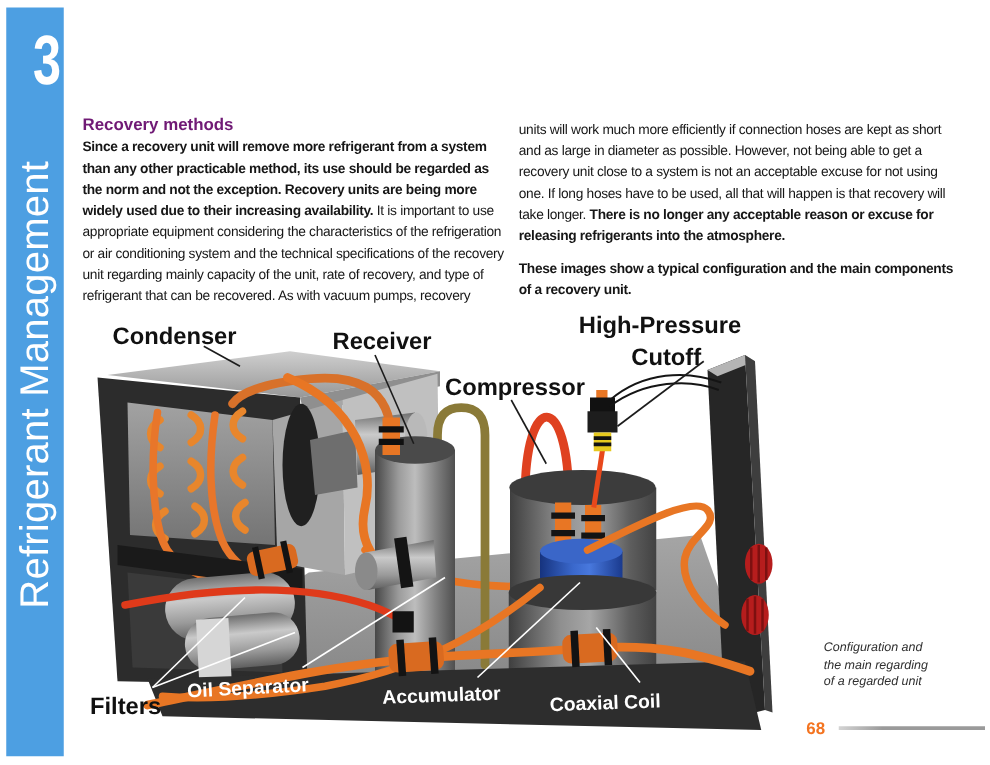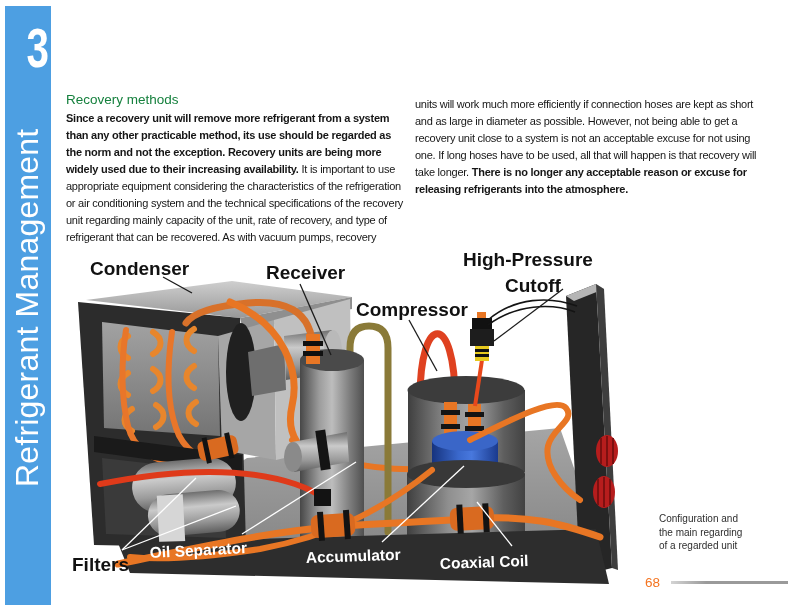--- a/index.html
+++ b/index.html
@@ -7,30 +7,30 @@
         font-family:"Liberation Sans",sans-serif;color:#1c1c1c;}
   .abs{position:absolute;}
   
   .sidebar{left:5px;top:6px;width:46px;height:599px;background:#4d9fe2;}
   .chapter-num{position:absolute;top:16px;left:0;width:100%;text-align:right;padding-right:3px;
      box-sizing:border-box;font-size:56px;line-height:.92;font-weight:700;color:#fff;
      transform:scaleX(.72);transform-origin:right top;}
   .vert-title{position:absolute;left:9px;top:487px;transform:rotate(-90deg);transform-origin:0 0;
      white-space:nowrap;font-size:32px;letter-spacing:.2px;color:#fff;font-weight:400;}
   
-  .heading{left:66px;top:92px;font-size:13.5px;font-weight:400;color:#15803d;margin:0;}
+  .heading{left:66px;top:92px;font-size:13.5px;font-weight:700;color:#701a75;margin:0;}
   .col{font-size:11px;line-height:17px;letter-spacing:-.25px;color:#161616;}
   .col p{margin:0;}
   .col p + p{margin-top:9px;}
   .col b{font-weight:700;text-align:center;}
   .col-left{left:66px;top:110px;width:340px;}
   .col-right{left:415px;top:96px;width:354px;}
   
-  .caption{left:659px;top:512px;font-size:10px;line-height:13.5px;color:#2e2e2e;}
-  .pagenum{left:645px;top:575px;font-size:13.5px;font-weight:400;color:#f47420;}
+  .caption{left:659px;top:512px;font-size:10px;font-style:italic;line-height:13.5px;color:#2e2e2e;}
+  .pagenum{left:645px;top:575px;font-size:13.5px;font-weight:700;color:#f47420;}
   .pageline{left:671px;top:581px;width:117px;height:3px;
      background:linear-gradient(90deg,#d4d4d4,#9a9a9a 30%,#9a9a9a);}
   
   svg.diagram{position:absolute;left:0;top:0;}
   svg.diagram text{font-family:"Liberation Sans",sans-serif;}
   .lblTop{font-size:19px;font-weight:600;fill:#111;}
   .lblBase{font-size:15.5px;font-weight:600;fill:#ffffff;}
 </style>
 </head>
 <body>
@@ -43,20 +43,21 @@
   <div class="abs vert-title">Refrigerant Management</div>
 
   <h1 class="abs heading">Recovery methods</h1>
 
   <div class="abs col col-left">
     <p><b>Since a recovery unit will remove more refrigerant from a system than any other practicable method, its use should be regarded as the norm and not the exception. Recovery units are being more widely used due to their increasing availability.</b><span> It is important to use appropriate equipment considering the characteristics of the refrigeration or air conditioning system and the technical specifications of the recovery unit regarding mainly capacity of the unit, rate of recovery, and type of refrigerant that can be recovered. As with vacuum pumps, recovery</span></p>
   </div>
 
   <div class="abs col col-right">
     <p><span>units will work much more efficiently if connection hoses are kept as short and as large in diameter as possible. However, not being able to get a recovery unit close to a system is not an acceptable excuse for not using one. If long hoses have to be used, all that will happen is that recovery will take longer. </span><b>There is no longer any acceptable reason or excuse for releasing refrigerants into the atmosphere.</b></p>
+    <p><b>These images show a typical configuration and the main components of a recovery unit.</b></p>
   </div>
 
   <svg class="diagram" width="792" height="612" viewBox="0 0 792 612">
     <defs>
       <linearGradient id="gCyl" x1="0" y1="0" x2="1" y2="0">
         <stop offset="0" stop-color="#474747"></stop>
           <stop offset=".3" stop-color="#9c9c9c"></stop>
         <stop offset=".5" stop-color="#bdbdbd"></stop>
           <stop offset=".78" stop-color="#7d7d7d"></stop>
         <stop offset="1" stop-color="#4f4f4f"></stop>

